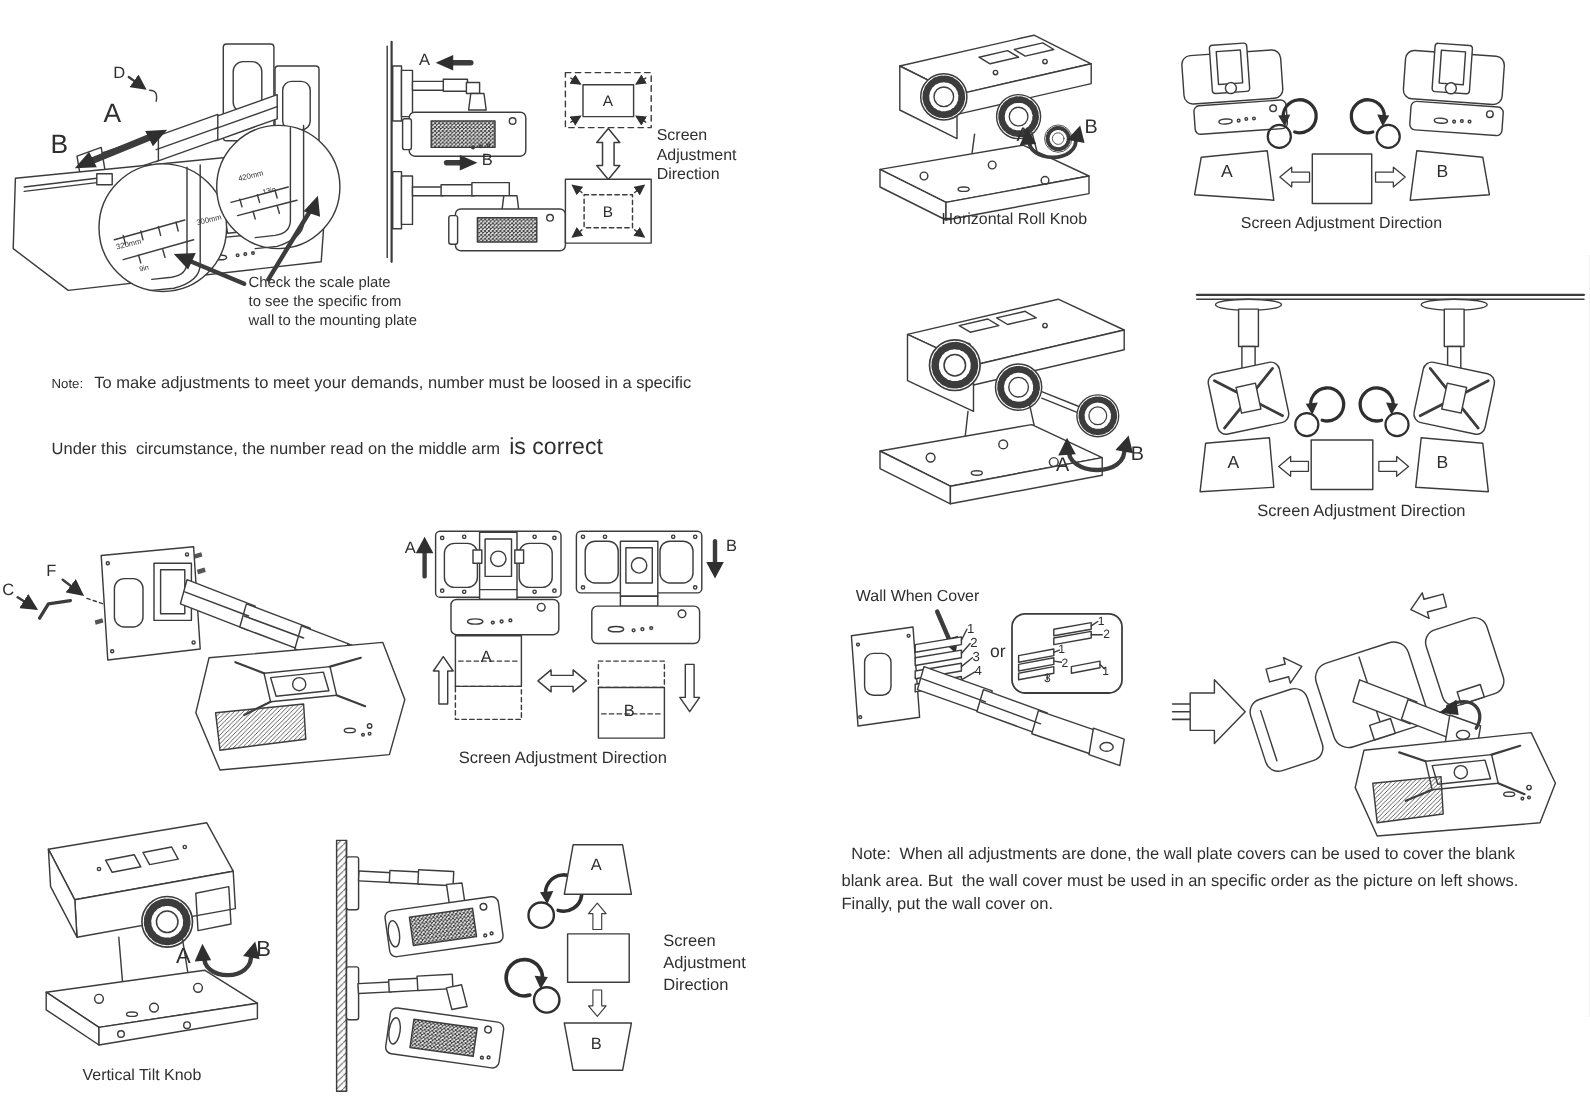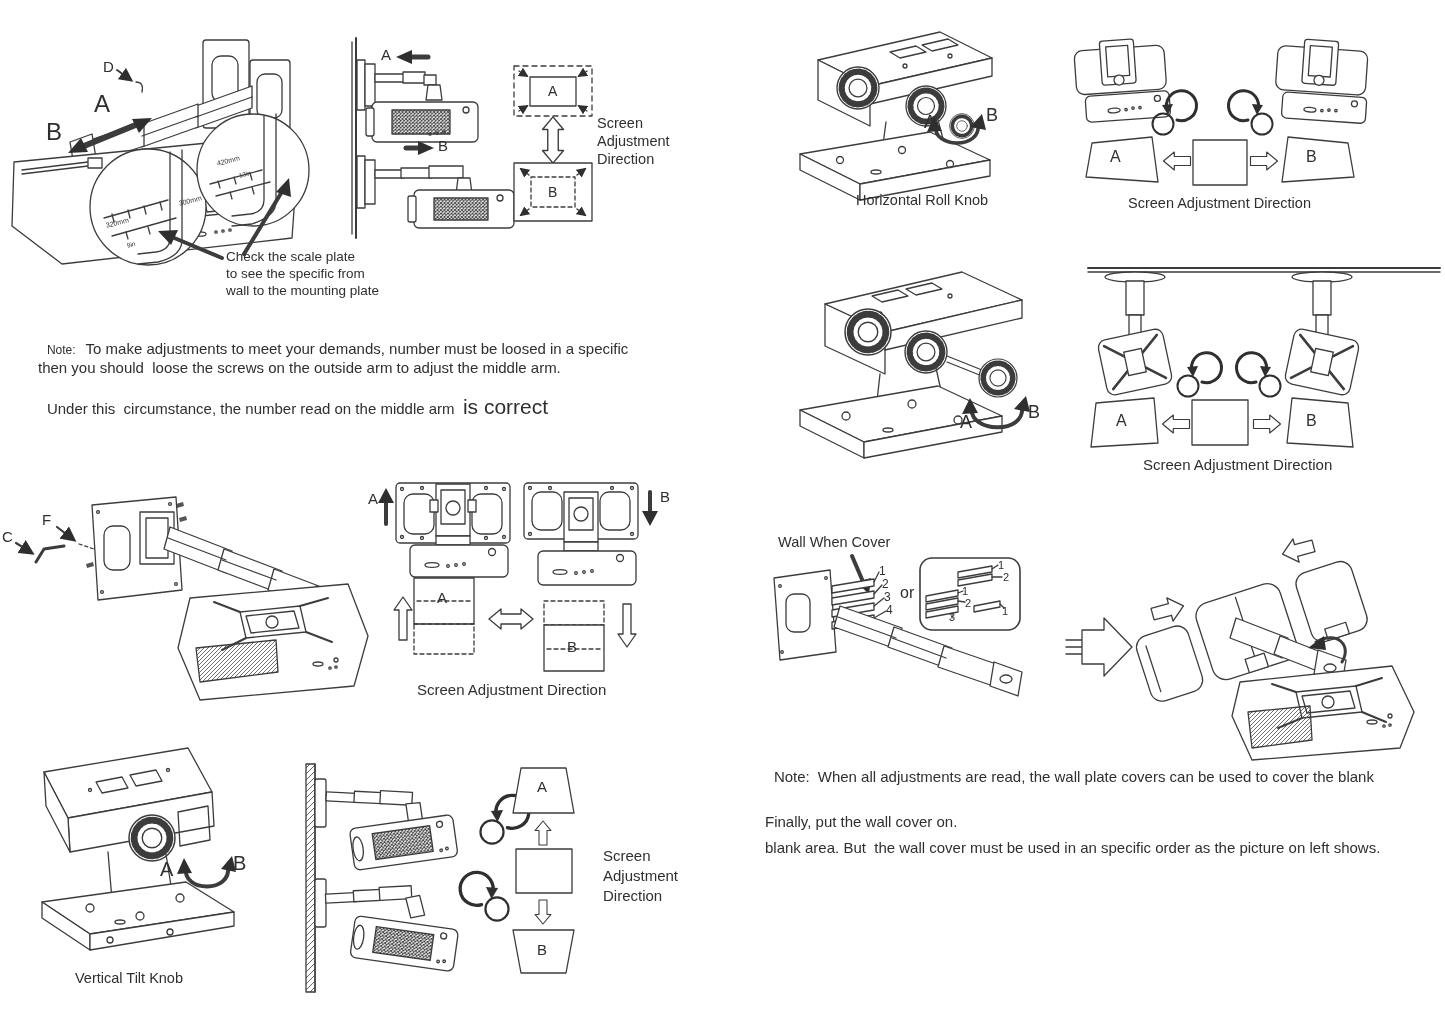--- a/index.html
+++ b/index.html
@@ -607,24 +607,23 @@
 
 <span class="t" style="left:537px;top:778px;font-size:15px;">A</span>
 <span class="t" style="left:537px;top:941px;font-size:15px;">B</span>
 <span class="t" style="left:603px;top:847px;font-size:15px;">Screen</span>
 <span class="t" style="left:603px;top:867px;font-size:15px;">Adjustment</span>
 <span class="t" style="left:603px;top:887px;font-size:15px;">Direction</span>
 
 <div class="t" style="left:38px;top:322px;">
   <span style="font-size:12px;">Note:</span><span class="note" style="margin-left:10px;">To make adjustments to meet your demands, number must be loosed in a specific</span>
 </div>
-<span class="t note" style="left:38px;top:359px;">then you should  loose the screws on the outside arm to adjust the middle arm.</span>
 <div class="t" style="left:38px;top:377px;">
   <span class="note">Under this  circumstance, the number read on the middle arm  </span><span style="font-size:21px;">is correct</span>
 </div>
 
 <div class="t" style="left:765px;top:750px;">
-  <span class="note">Note:</span><span class="note" style="margin-left:8px;">When all adjustments are read, the wall plate covers can be used to cover the blank</span>
+  <span class="note">Note:</span><span class="note" style="margin-left:8px;">When all adjustments are done, the wall plate covers can be used to cover the blank</span>
 </div>
-<span class="t note" style="left:765px;top:792px;margin-top:47px;">blank area. But  the wall cover must be used in an specific order as the picture on left shows.</span>
+<span class="t note" style="left:765px;top:792px;">blank area. But  the wall cover must be used in an specific order as the picture on left shows.</span>
 <span class="t note" style="left:765px;top:813px;">Finally, put the wall cover on.</span>
 
 </div>
 
 </body></html>

